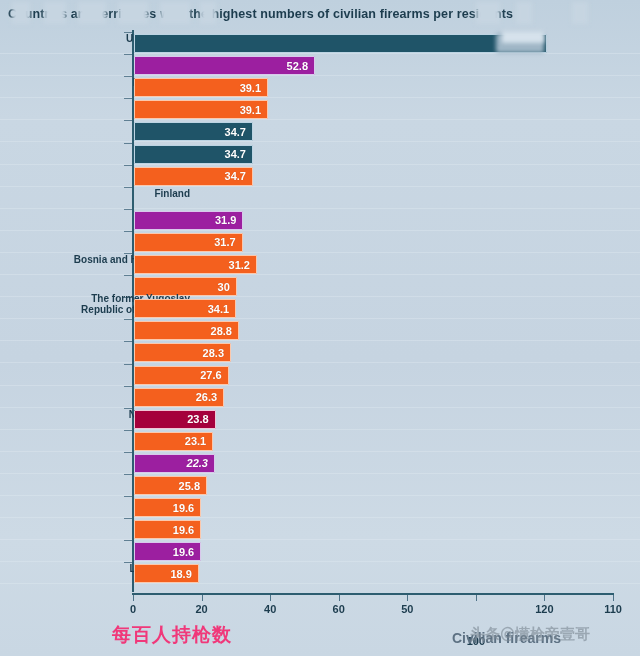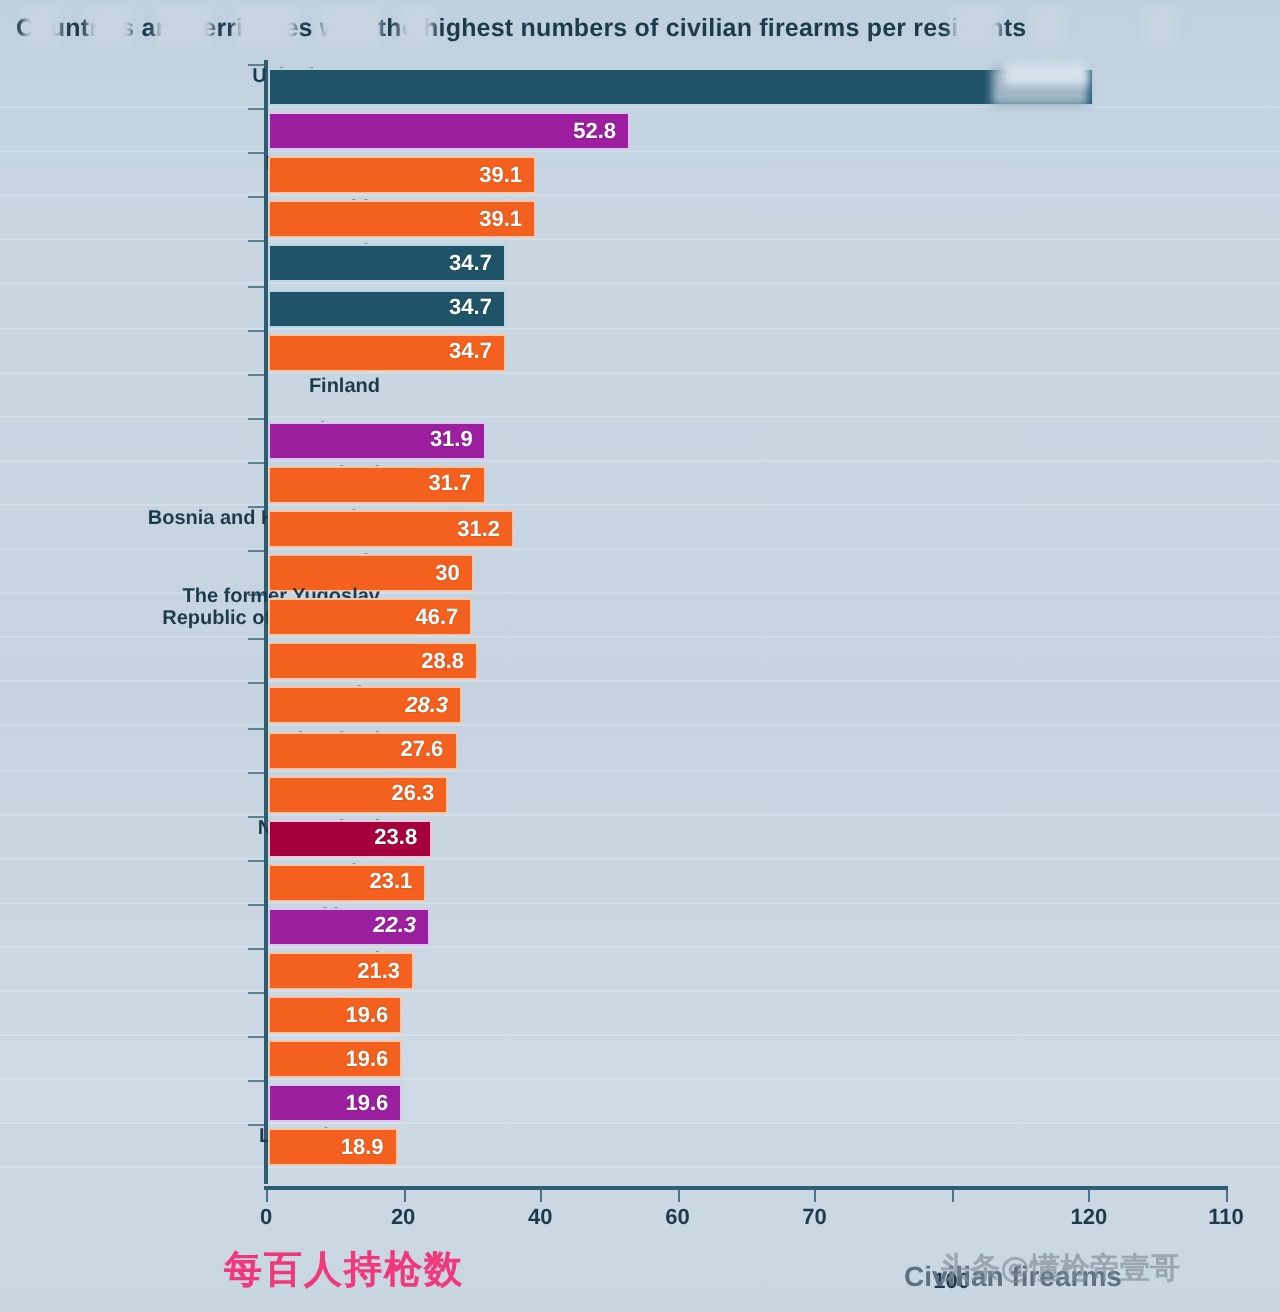--- a/index.html
+++ b/index.html
@@ -225,28 +225,28 @@
       <div class="bar outline-peach" style="top: 227px; width: 123px; background: rgb(244, 96, 30);">
         <span class="val">31.2</span>
       </div>
       <div class="ylabel" style="top: 248.1px;">Austria</div>
       <div class="bar outline-peach" style="top: 249.1px; width: 102.857px; background: rgb(244, 96, 30);">
         <span class="val">30</span>
       </div>
       <div class="ylabel" style="top: 265.2px;">The former Yugoslav
 Republic of Macedonia</div>
       <div class="bar outline-peach" style="top: 271.2px; width: 102.171px; background: rgb(244, 96, 30);">
-        <span class="val">46.7</span>
+        <span class="val">34.1</span>
       </div>
       <div class="ylabel" style="top: 292.3px;">Norway</div>
       <div class="bar outline-peach" style="top: 293.3px; width: 105px; background: rgb(244, 96, 30);">
         <span class="val">28.8</span>
       </div>
       <div class="ylabel" style="top: 314.4px;">Malta</div>
-      <div class="bar outline-peach" style="top: 315.4px; width: 97.0286px; background: rgb(244, 96, 30); font-style: italic;">
+      <div class="bar outline-peach" style="top: 315.4px; width: 97.0286px; background: rgb(244, 96, 30);">
         <span class="val">28.3</span>
       </div>
       <div class="ylabel" style="top: 336.5px;">Switzerland</div>
       <div class="bar outline-peach" style="top: 337.5px; width: 94.6286px; background: rgb(244, 96, 30);">
         <span class="val">27.6</span>
       </div>
       <div class="ylabel" style="top: 358.6px;">Kosovo*</div>
       <div class="bar outline-peach" style="top: 359.6px; width: 90.1714px; background: rgb(244, 96, 30);">
         <span class="val">26.3</span>
       </div>
@@ -257,21 +257,21 @@
       <div class="ylabel" style="top: 402.8px;">Sweden</div>
       <div class="bar outline-peach" style="top: 403.8px; width: 79.2px; background: rgb(244, 96, 30);">
         <span class="val">23.1</span>
       </div>
       <div class="ylabel" style="top: 424.9px;">Pakistan</div>
       <div class="bar outline-lav" style="top: 425.9px; width: 81px; background: rgb(156, 31, 160); font-style: italic;">
         <span class="val">22.3</span>
       </div>
       <div class="ylabel" style="top: 447px;">Portugal</div>
       <div class="bar outline-peach" style="top: 448px; width: 73.0286px; background: rgb(244, 96, 30);">
-        <span class="val">21.3</span>
+        <span class="val">25.8</span>
       </div>
       <div class="ylabel" style="top: 469.1px;">France</div>
       <div class="bar outline-peach" style="top: 470.1px; width: 67.2px; background: rgb(244, 96, 30);">
         <span class="val">19.6</span>
       </div>
       <div class="ylabel" style="top: 491.2px;">Germany</div>
       <div class="bar outline-peach" style="top: 492.2px; width: 67.2px; background: rgb(244, 96, 30);">
         <span class="val">19.6</span>
       </div>
       <div class="ylabel" style="top: 513.3px;">Iraq</div>
@@ -288,21 +288,21 @@
   <div id="xticks">
       <div class="xtick" style="left: 133px;"></div>
       <div class="xlab" style="left: 133px;">0</div>
       <div class="xtick" style="left: 201.571px;"></div>
       <div class="xlab" style="left: 201.571px;">20</div>
       <div class="xtick" style="left: 270.143px;"></div>
       <div class="xlab" style="left: 270.143px;">40</div>
       <div class="xtick" style="left: 338.714px;"></div>
       <div class="xlab" style="left: 338.714px;">60</div>
       <div class="xtick" style="left: 407.286px;"></div>
-      <div class="xlab" style="left: 407.286px;">70</div>
+      <div class="xlab" style="left: 407.286px;">50</div>
       <div class="xtick" style="left: 475.857px;"></div>
       <div class="xlab" style="left: 475.857px; margin-top: 32px;">100</div>
       <div class="xtick" style="left: 544.429px;"></div>
       <div class="xlab" style="left: 544.429px;">120</div>
       <div class="xtick" style="left: 613px;"></div>
       <div class="xlab" style="left: 613px;">110</div>
     </div>
 
   <div id="cn-caption">每百人持枪数</div>
   <div id="source-note">Civilian firearms</div>

